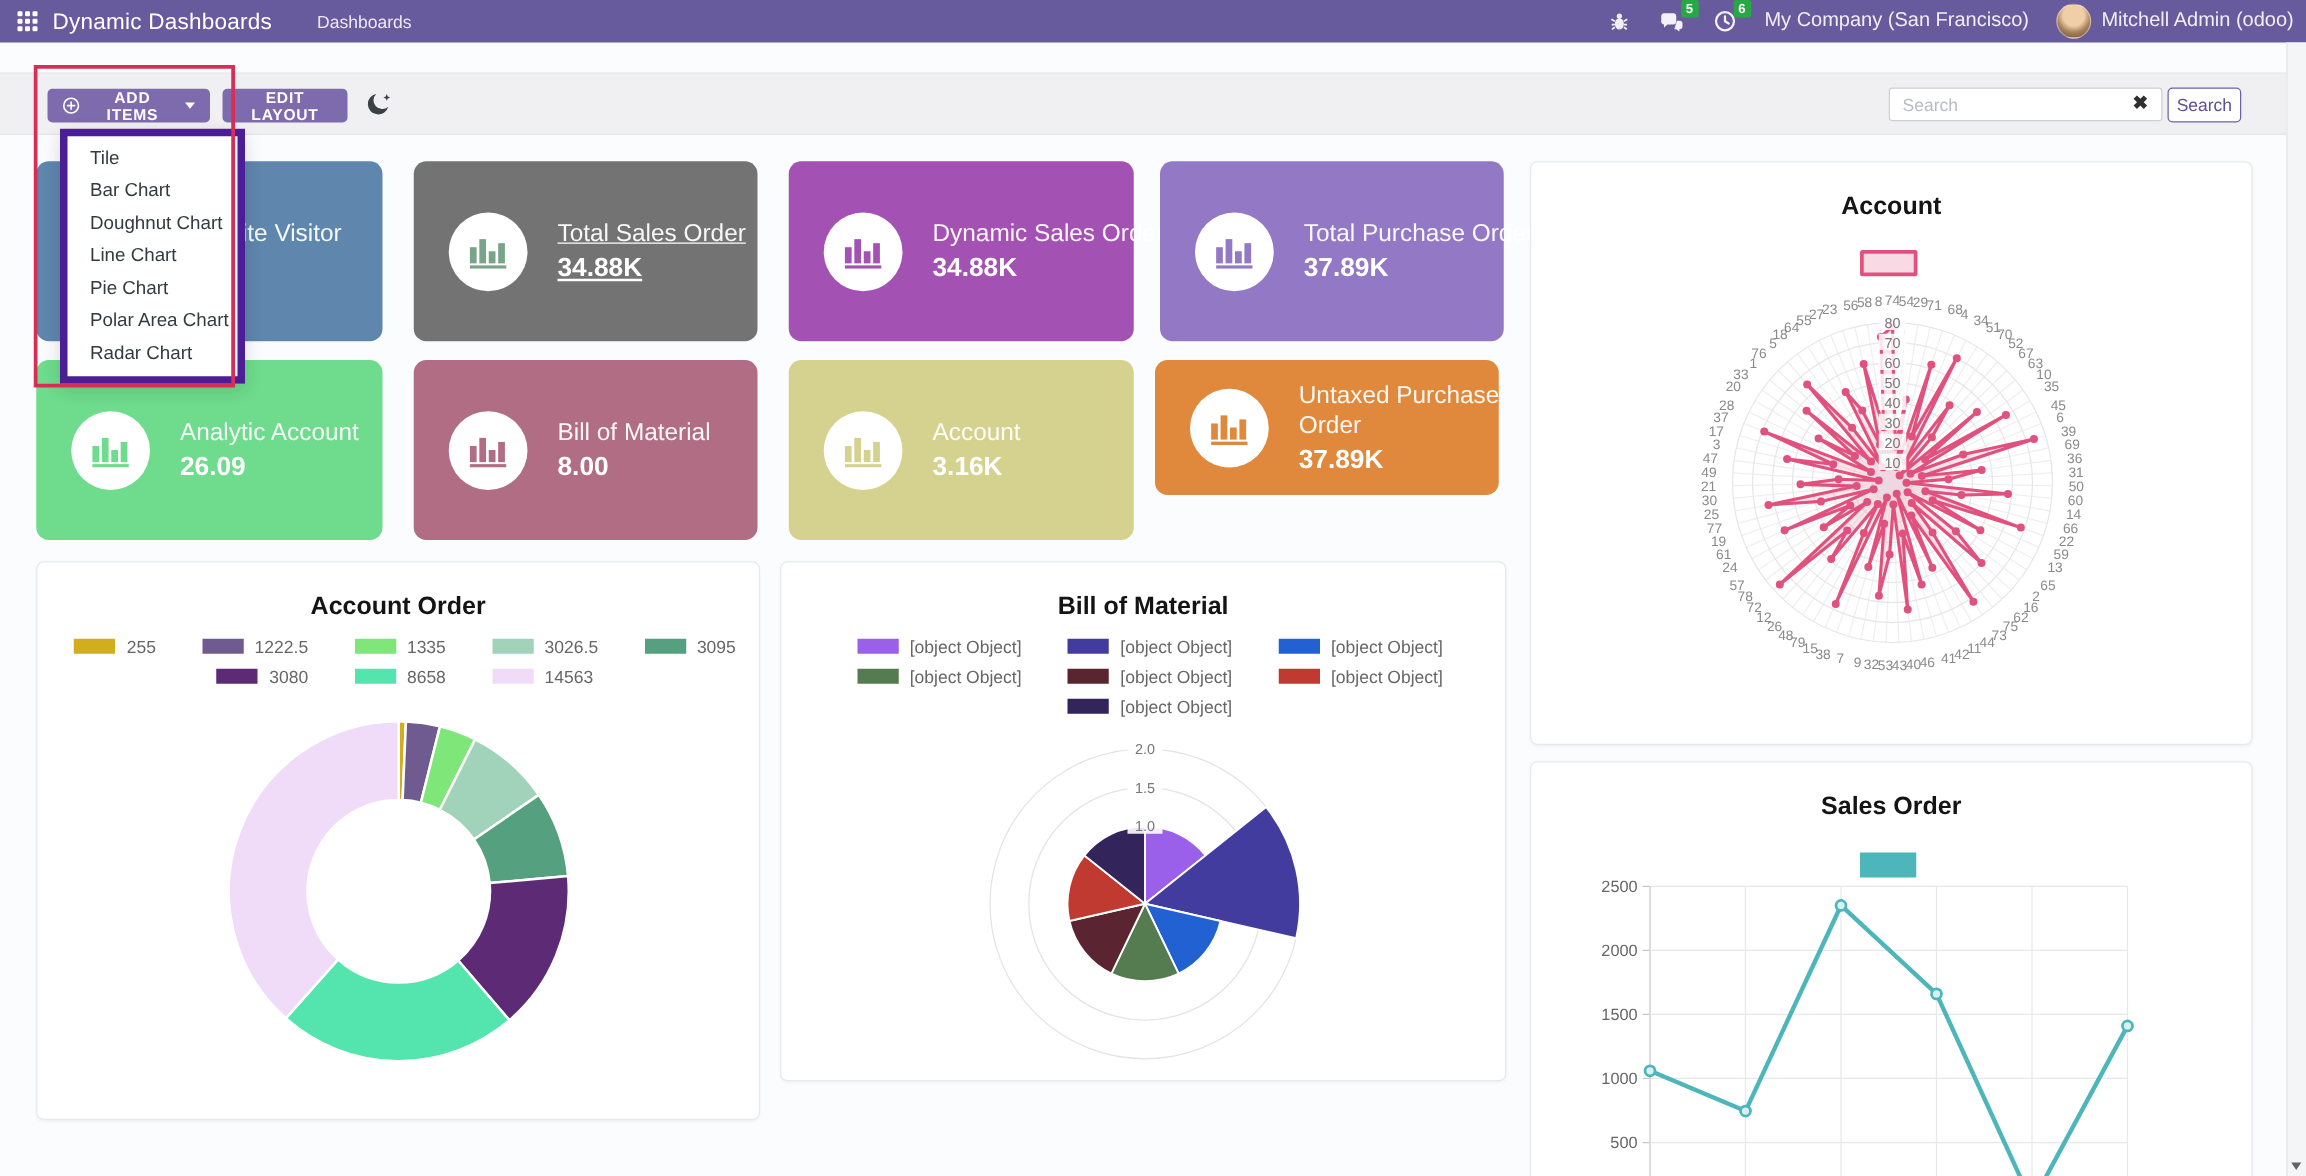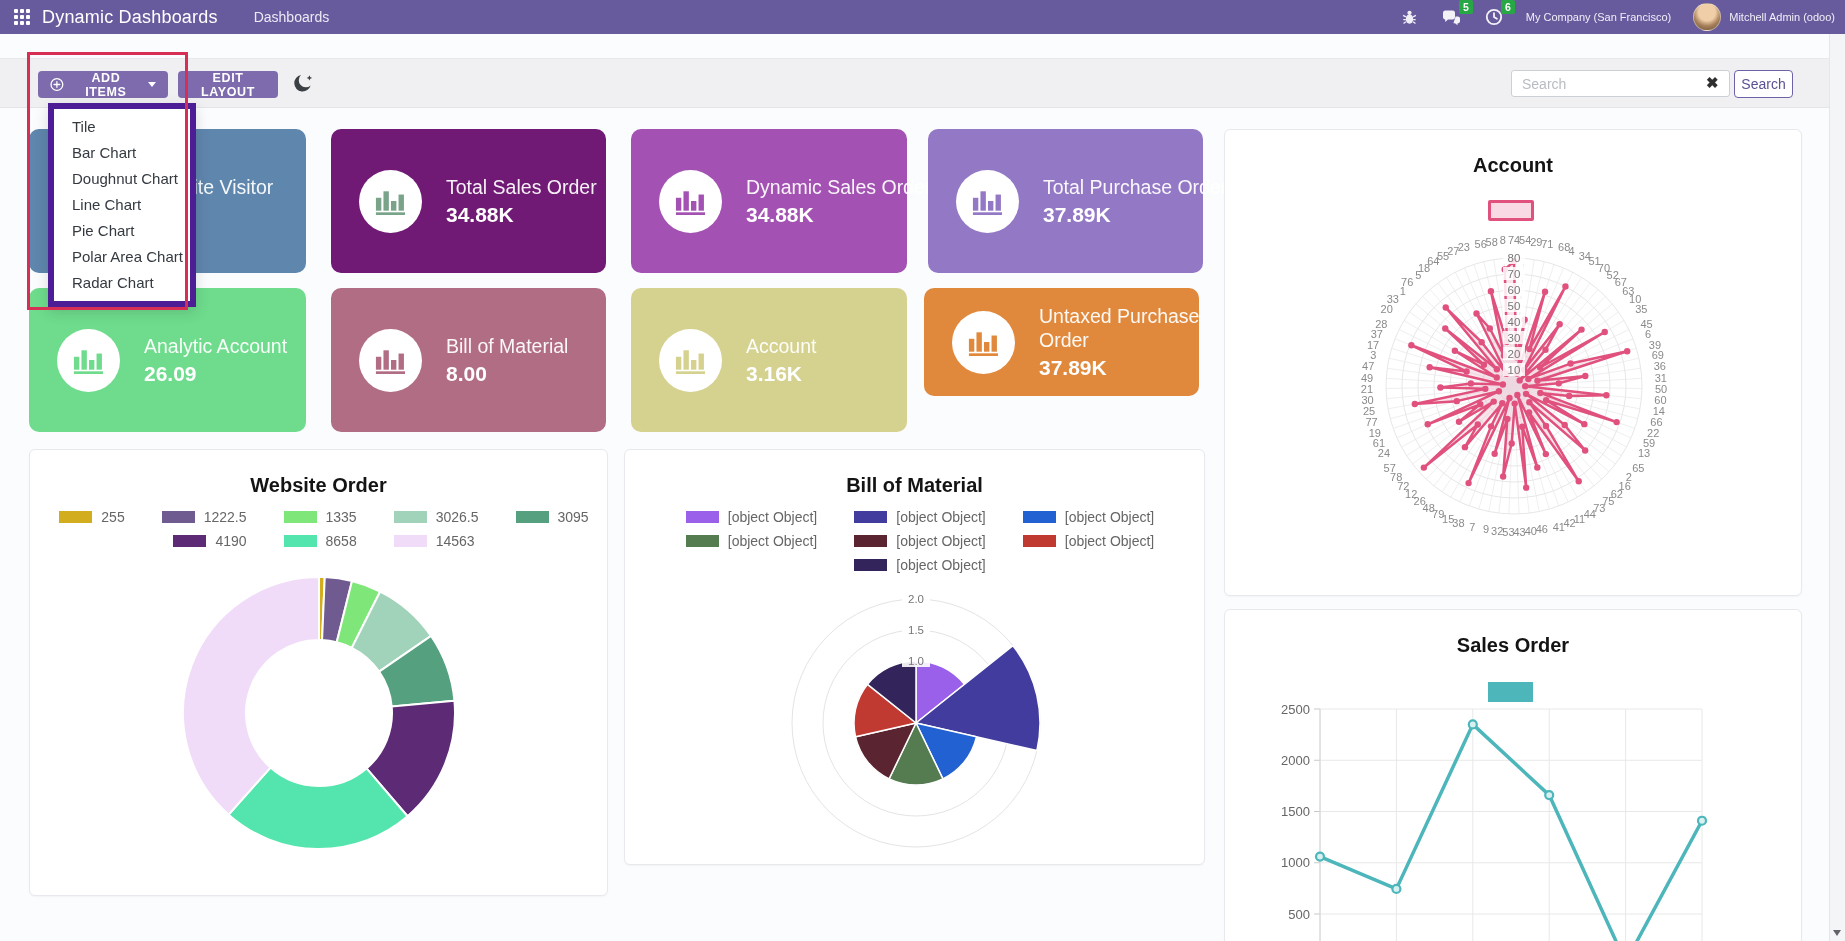--- a/index.html
+++ b/index.html
@@ -12,21 +12,21 @@
   .apps-grid{margin-left:14px;display:grid;grid-template-columns:repeat(3,4px);
              grid-gap:2px;cursor:pointer;}
   .apps-grid i{width:4px;height:4px;background:#fff;display:block;border-radius:1px;}
   .nav-title{font-size:18px;font-weight:400;margin-left:12px;letter-spacing:.2px;}
   .nav-menu{font-size:14px;margin-left:36px;color:#eceaf5;cursor:pointer;}
   .nav-right{margin-left:auto;display:flex;align-items:center;gap:22px;margin-right:10px;}
   .nav-ico{position:relative;width:20px;height:20px;display:flex;align-items:center;
            justify-content:center;cursor:pointer;}
   .badge{position:absolute;top:-7px;right:-11px;background:#28a745;color:#fff;
          font-size:10.5px;font-weight:700;padding:1px 4px;border-radius:2px;line-height:12px;}
-  .nav-company,.nav-user{font-size:11px;color:#f0eef8;cursor:pointer;white-space:nowrap;text-align:center;}
+  .nav-company,.nav-user{font-size:16px;color:#f0eef8;cursor:pointer;white-space:nowrap;text-align:center;}
   .avatar{width:26px;height:26px;border-radius:50%;
           background:radial-gradient(circle at 50% 32%,#f0cfa8 0 38%,#a8815b 62%,#5f4a33 100%);
           border:1px solid rgba(255,255,255,.4);cursor:pointer;}
 
   
   .toolbar{position:absolute;left:0;top:58px;width:100%;height:48px;background:#f0f0f2;
            border-top:1px solid #e9e9eb;border-bottom:1px solid #e5e5e7;}
   .btn-purple{position:absolute;top:71px;height:27px;background:#7d6bad;color:#fff;border:none;
               border-radius:4px;font-size:12.5px;font-weight:700;letter-spacing:.6px;
               display:flex;align-items:center;gap:8px;padding:0 12px;cursor:pointer;
@@ -184,21 +184,21 @@
       <rect x="0" y="23.5" width="27" height="2.5"></rect>
         </g>
       </svg>
   </div>
   <div class="tile-txt">
     <div class="tile-title">Website Visitor</div>
     <div class="tile-value"></div>
   </div>
 </div>
 
-<div class="tile" style="left: 331px; top: 129px; width: 275px; height: 144px; background: #701a75; color: rgb(255, 255, 255);">
+<div class="tile" style="left: 331px; top: 129px; width: 275px; height: 144px; background: #737373; color: rgb(255, 255, 255); text-decoration: underline;">
   <div class="tile-ico" style="color: rgb(122, 164, 137);">
     <svg width="32" height="28" viewBox="0 0 28 26">
         <g fill="currentColor">
       <rect x="0" y="10" width="5" height="12"></rect>
           <rect x="7" y="4" width="5" height="18"></rect>
       <rect x="14" y="13" width="5" height="9"></rect>
           <rect x="21" y="7" width="5" height="15"></rect>
       <rect x="0" y="23.5" width="27" height="2.5"></rect>
         </g>
       </svg>
@@ -311,21 +311,21 @@
         </g>
       </svg>
   </div>
   <div class="tile-txt">
     <div class="tile-title wrap">Untaxed Purchase Order</div>
     <div class="tile-value">37.89K</div>
   </div>
 </div>
 
 <div class="card" style="left:29px;top:449px;width:577px;height:445px">
-  <div class="card-title">Website Order</div>
+  <div class="card-title">Account Order</div>
   <div class="lg-row" style="margin-top:12px">
     <span class="lg-item">
         <span class="sw" style="background: rgb(210, 173, 30);"></span>
         <span>255</span>
       </span>
     <span class="lg-item">
         <span class="sw" style="background: rgb(111, 91, 144);"></span>
         <span>1222.5</span>
       </span>
     <span class="lg-item">
@@ -337,21 +337,21 @@
         <span>3026.5</span>
       </span>
     <span class="lg-item">
         <span class="sw" style="background: rgb(84, 160, 127);"></span>
         <span>3095</span>
       </span>
   </div>
   <div class="lg-row">
     <span class="lg-item">
         <span class="sw" style="background: rgb(93, 43, 117);"></span>
-        <span>4190</span>
+        <span>3080</span>
       </span>
     <span class="lg-item">
         <span class="sw" style="background: rgb(84, 228, 173);"></span>
         <span>8658</span>
       </span>
     <span class="lg-item">
         <span class="sw" style="background: rgb(240, 220, 248);"></span>
         <span>14563</span>
       </span>
   </div>

